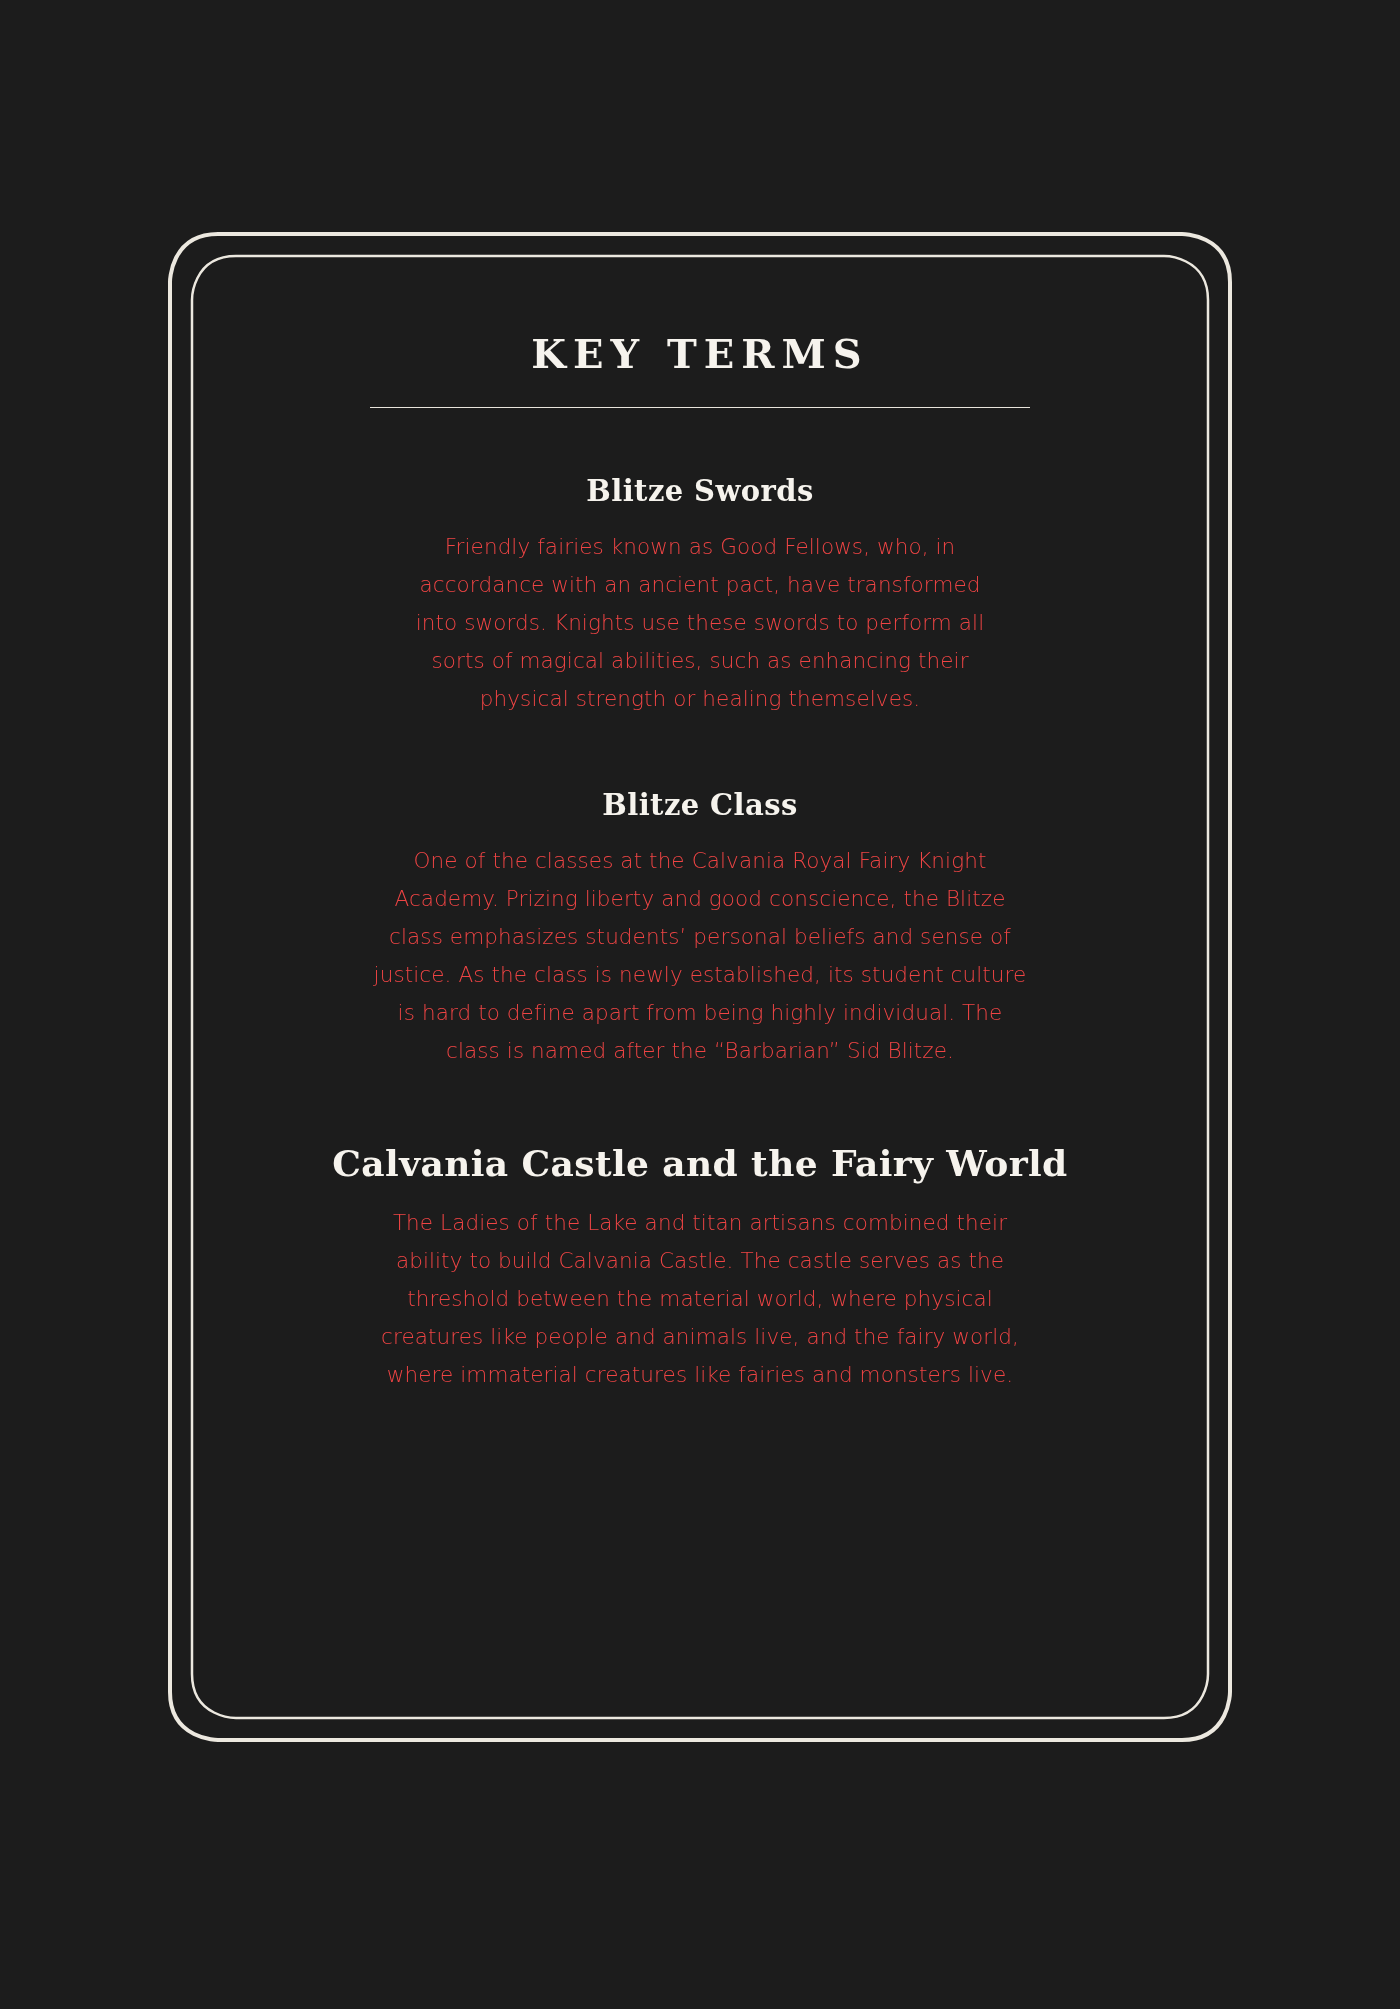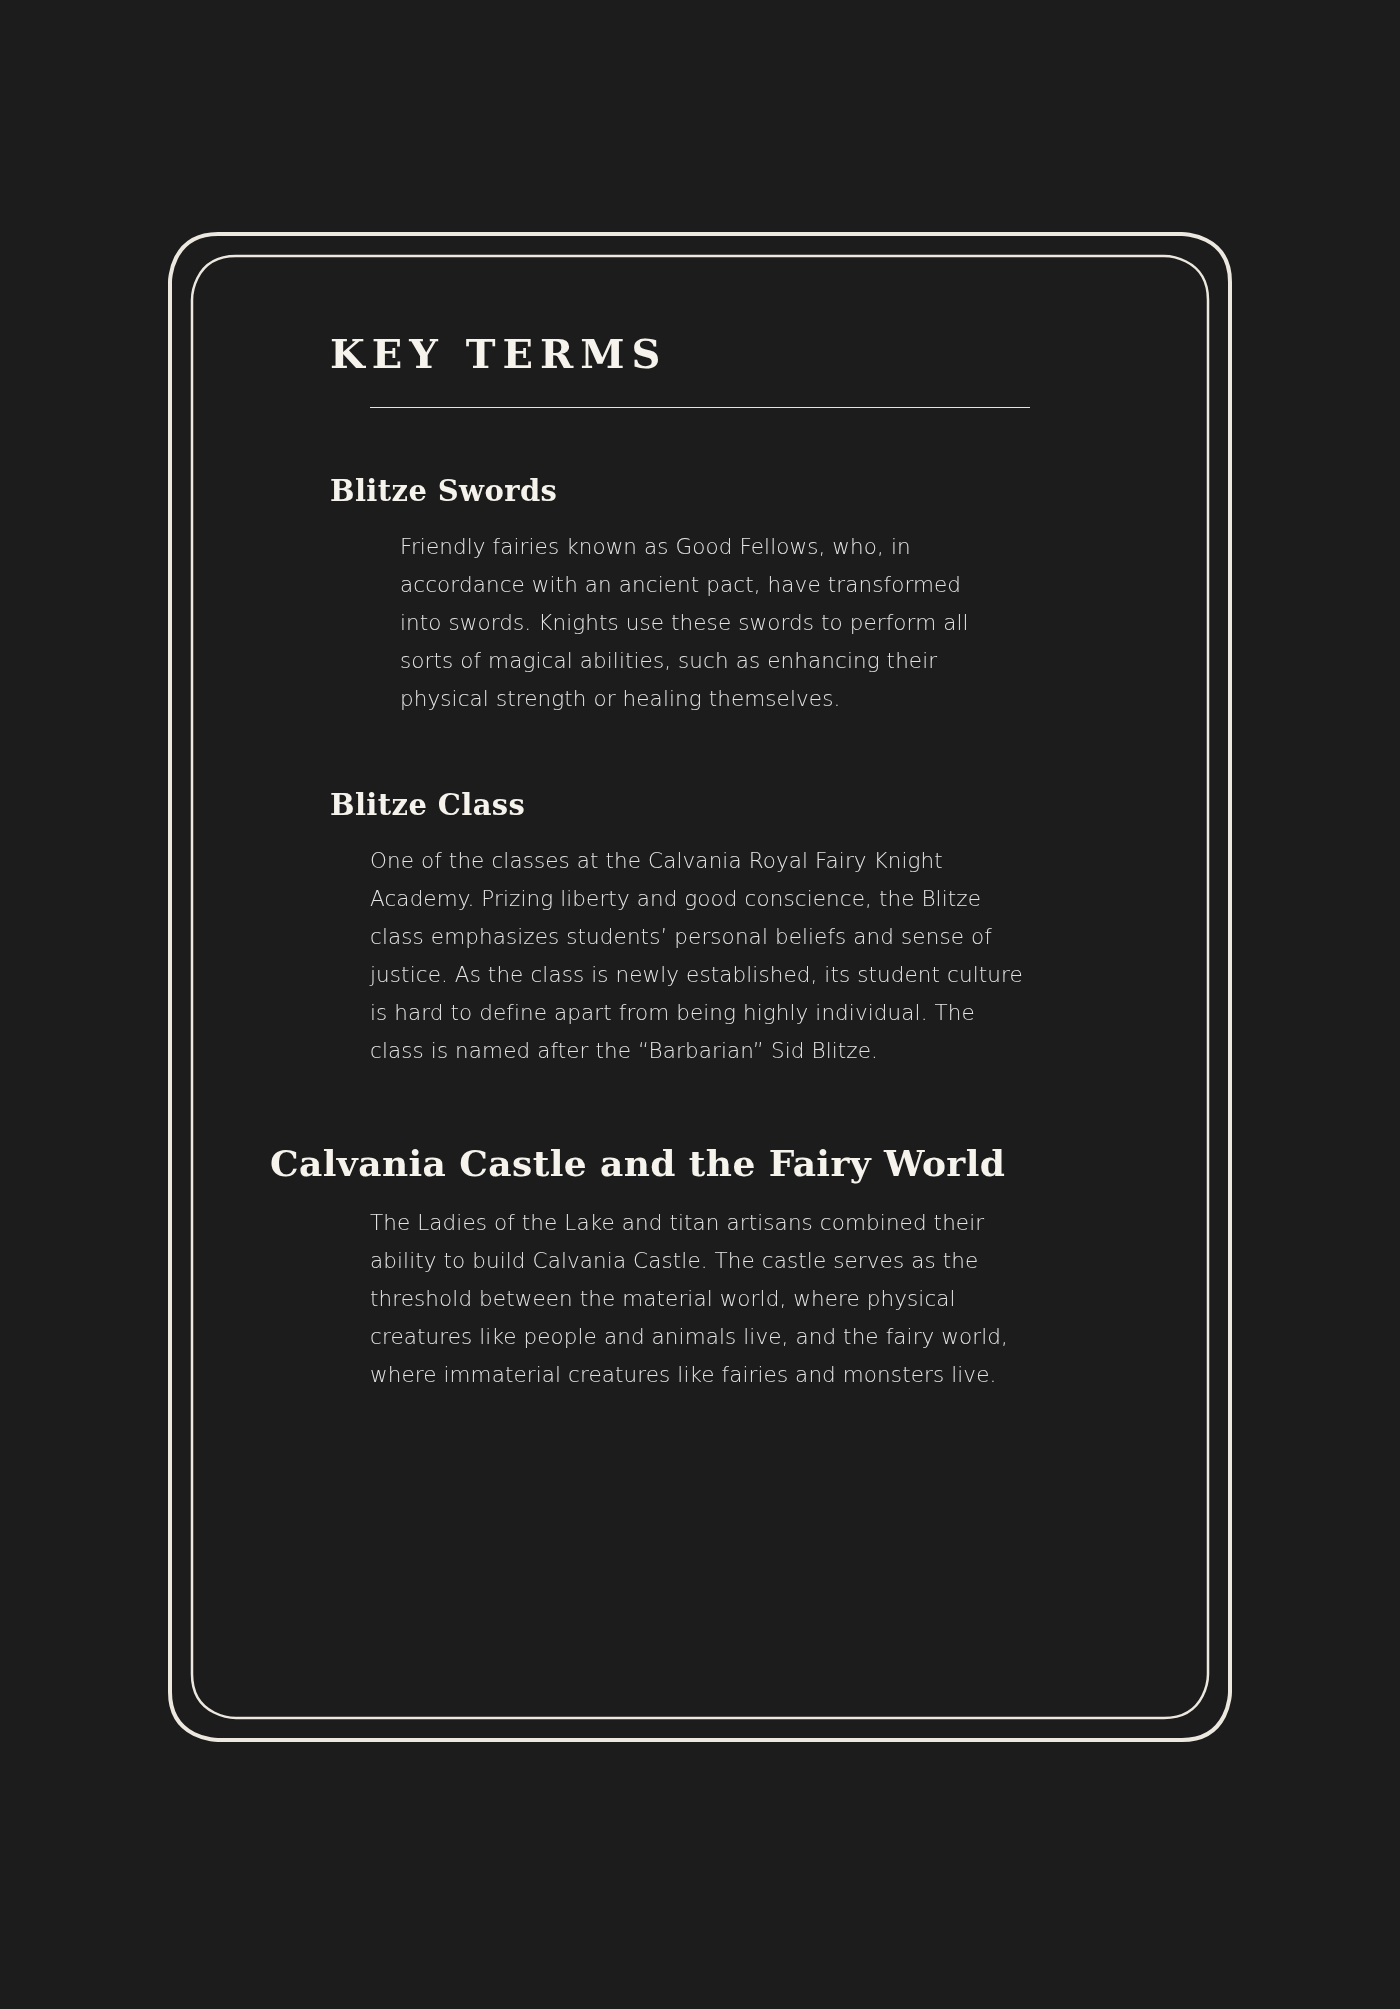--- a/index.html
+++ b/index.html
@@ -42,21 +42,21 @@
     width: 100%;
     height: 100%;
   }
 
   
   .content {
     position: absolute;
     left: 330px;
     top: 300px;
     width: 740px;
-    text-align: left;
+    text-align: center;
   }
 
   .doc-title {
     font-size: 40px;
     letter-spacing: 7px;
     font-weight: 700;
     margin: 0;
     padding: 30px 0 0 0;
     color: #f6f3ed;
     font-family: "DejaVu Serif", serif;
@@ -83,21 +83,21 @@
   .term-title.wide {
     font-size: 36px;
     white-space: nowrap;
     margin-left: -60px;
     margin-right: -60px;
   }
   .term-body {
     font-size: 21.5px;
     line-height: 38px;
     margin: 0 auto;
-    color: #e5e5e5;
+    color: #ef4444;
     font-family: "DejaVu Sans", sans-serif;
     font-weight: 300;
     max-width: 660px;
     letter-spacing: 0.1px;
   }
   .term-body.narrow { max-width: 600px; }
   .term-1 { margin-top: 66px; }
   .term-2 { margin-top: 70px; }
   .term-3 { margin-top: 72px; }
 </style>

